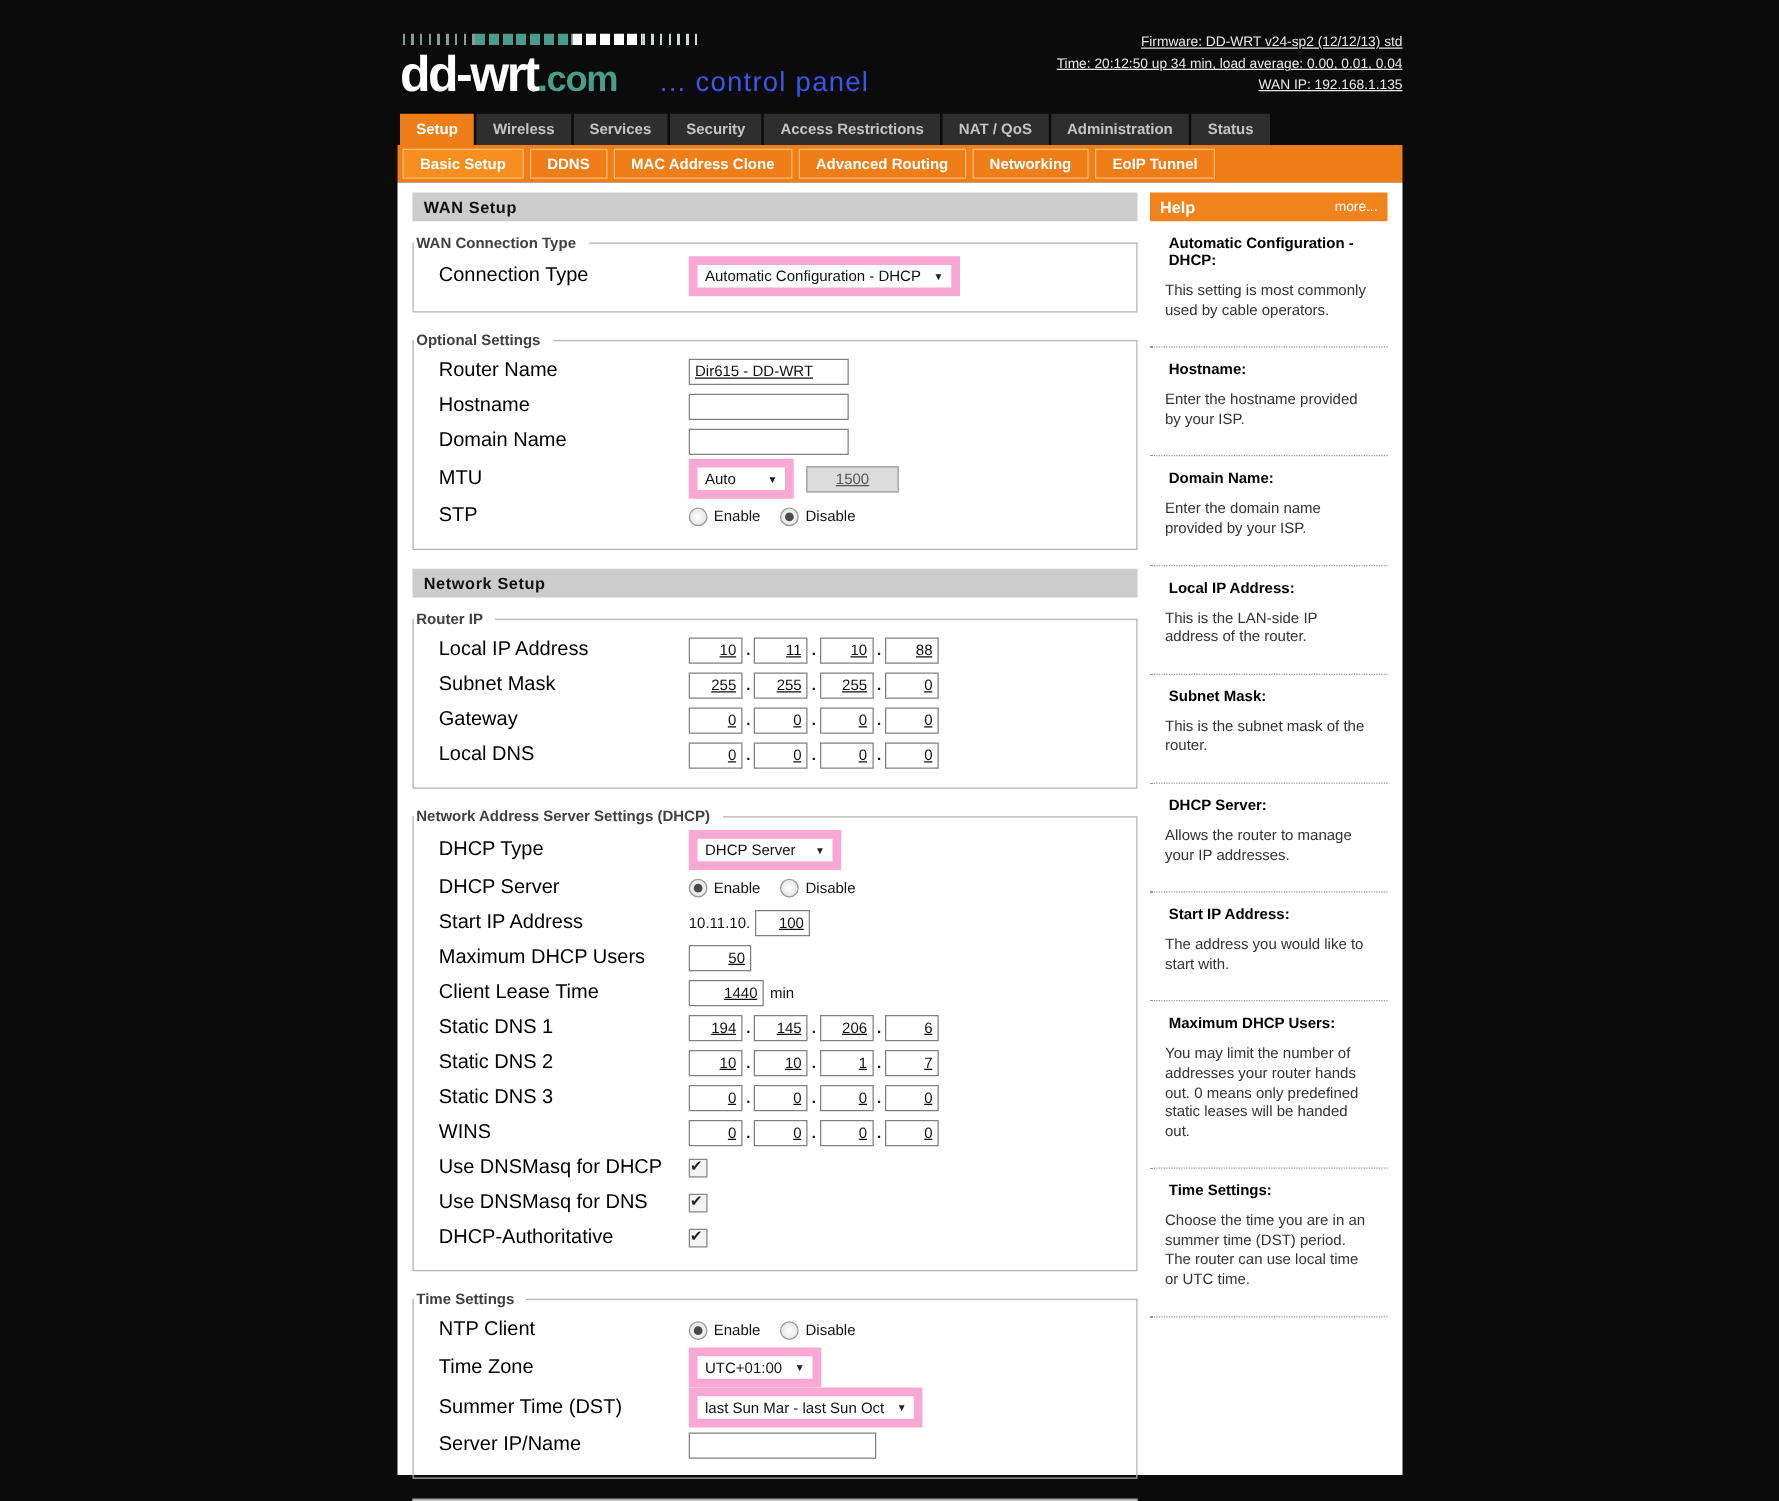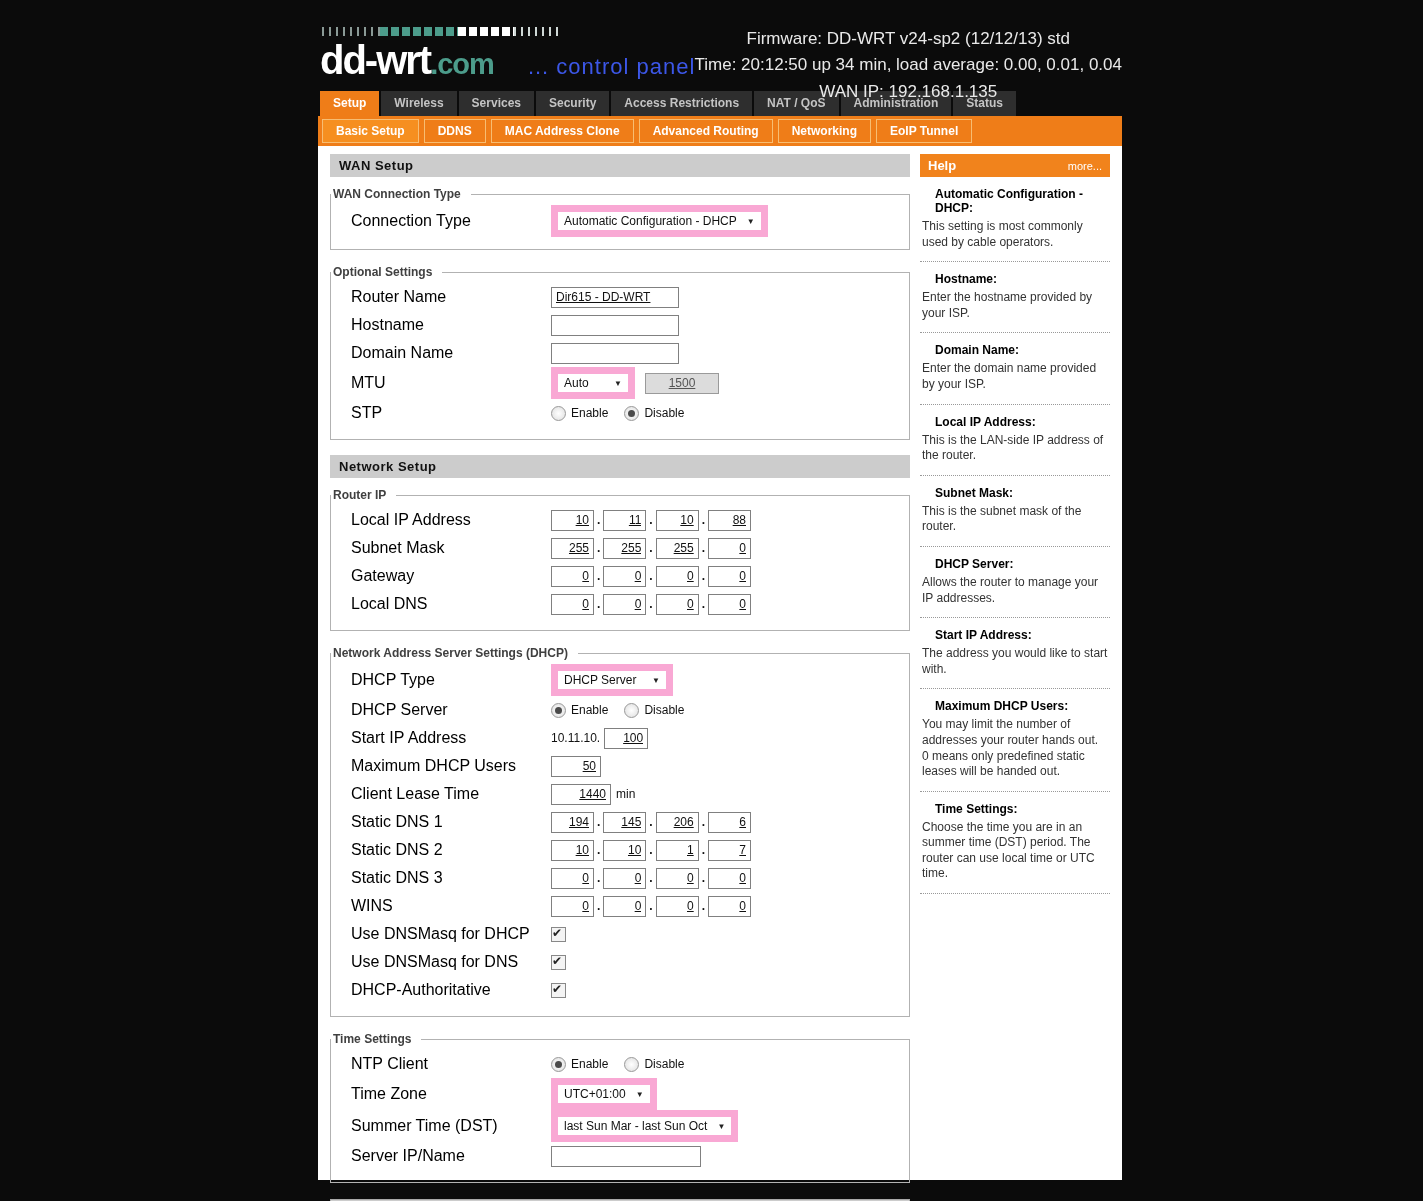--- a/index.html
+++ b/index.html
@@ -16,21 +16,21 @@
   .meter{display:flex;align-items:center;height:10px;margin:0 0 4px 4px;}
   .meter span{display:inline-block;height:9px;}
   .meter .m1{width:58px;background:repeating-linear-gradient(90deg,#8a9a96 0 2px,transparent 2px 7px);}
   .meter .m2{width:78px;background:repeating-linear-gradient(90deg,#4c9c8b 0 8px,transparent 8px 11px);}
   .meter .m3{width:56px;background:repeating-linear-gradient(90deg,#ffffff 0 8px,transparent 8px 11px);}
   .meter .m4{width:48px;background:repeating-linear-gradient(90deg,#cfd8d6 0 2px,transparent 2px 7px);}
   .logo-line{display:flex;align-items:baseline;margin-left:2px;}
   .logo-main{color:#fff;font-size:40px;font-weight:bold;letter-spacing:-2px;line-height:1;}
   .logo-tld{color:#4c9c8b;font-size:29px;font-weight:bold;letter-spacing:-1px;}
   .tagline{color:#3c57e8;font-size:22px;margin-left:34px;letter-spacing:1px;}
-  .sysinfo{position:absolute;top:26px;right:0;text-align:center;color:#e9e9e9;font-size:17px;line-height:1.55;}
+  .sysinfo{position:absolute;top:26px;right:0;text-align:right;color:#e9e9e9;font-size:11px;line-height:1.55;text-decoration:underline;}
   .tabs{display:flex;gap:2px;margin:10px 0 0 2px;}
   .tab{background:#2e2e2e;color:#c4c4c4;font-size:12px;font-weight:bold;padding:5px 13px;line-height:15px;cursor:pointer;}
   .tab.active{background:#ef7d18;color:#fff;}
 
   
   .subnav{background:#ef7d18;display:flex;gap:5px;padding:3px 0 3px 4px;}
   .subtab{border:1px solid #f7bd72;background:#ef7d18;color:#fff;font-size:12px;font-weight:bold;padding:4px 13px;cursor:pointer;}
   .subtab.active{background:#f68f20;}
 
   
@@ -70,21 +70,21 @@
   .btnbar{background:#ccc;border:1px solid #a8a8a8;margin-top:16px;padding:9px 0;text-align:center;}
   .btn{background:#f1831c;color:#fff;font-family:"Liberation Sans",sans-serif;font-weight:bold;font-size:12px;padding:5px 12px;margin:0 5px;cursor:pointer;border-style:solid;border-width:1px;border-color:#ffc17a #b96a02 #b96a02 #ffc17a;}
 
   
   .help{width:190px;font-size:12px;}
   .help-header{background:#f1831c;color:#fff;display:flex;justify-content:space-between;align-items:center;padding:4px 8px;}
   .help-title{font-size:13px;font-weight:bold;}
   .help-more{font-size:11px;cursor:pointer;}
   .help-item{padding:10px 2px 11px 2px;border-bottom:1px dotted #999;}
   .help-item h4{margin:0 0 4px 13px;font-size:12px;color:#000;}
-  .help-item p{margin:0;color:#333;line-height:1.3;}
+  .help-item p{margin:10px;color:#333;line-height:1.3;}
 </style>
 </head>
 <body>
 
 <div class="page">
 
   <div class="header">
     <div class="meter">
       <span class="m1"></span>
         <span class="m2"></span>

